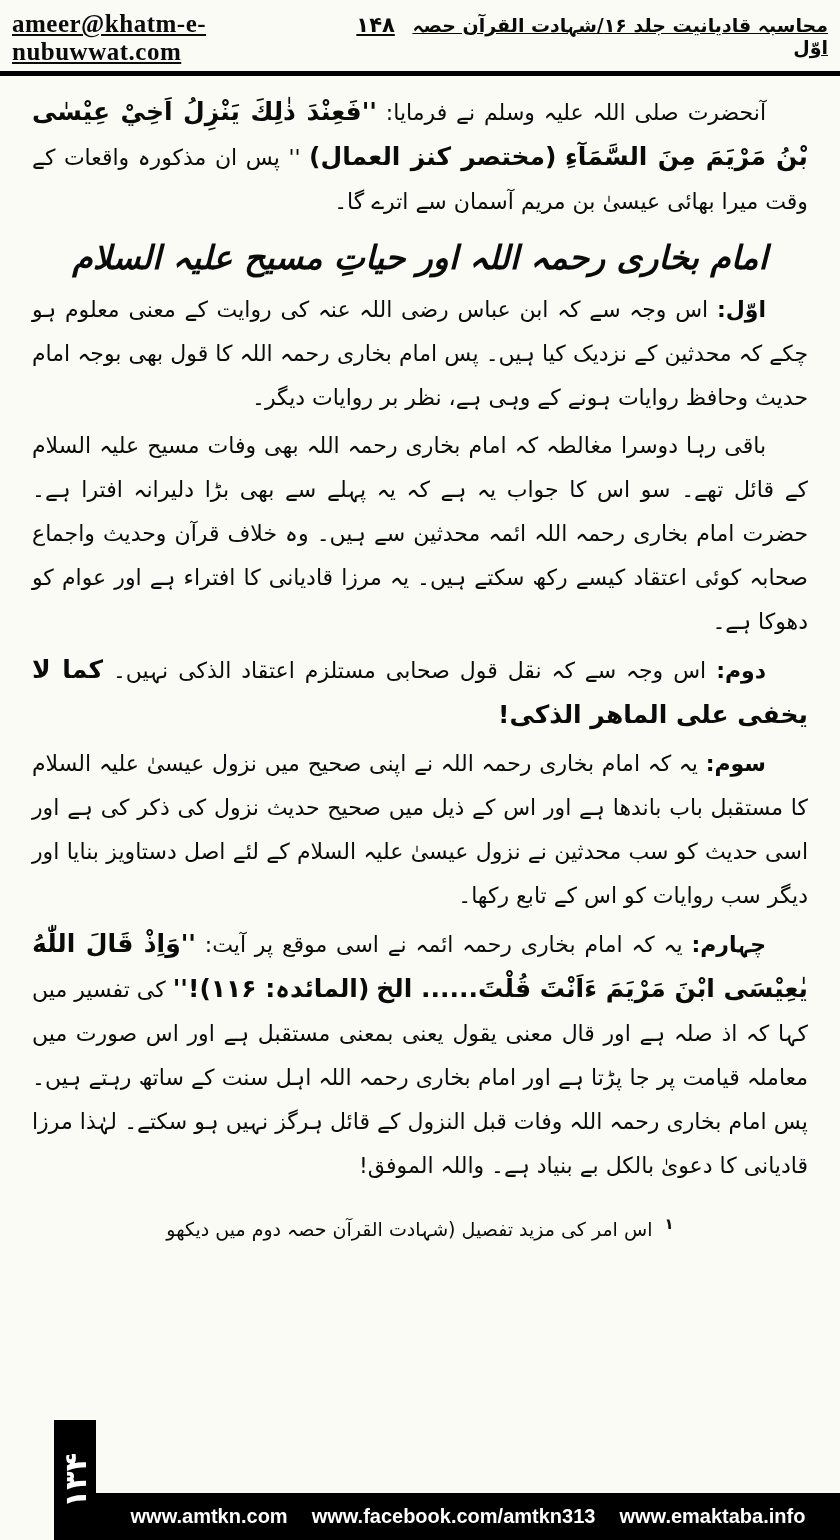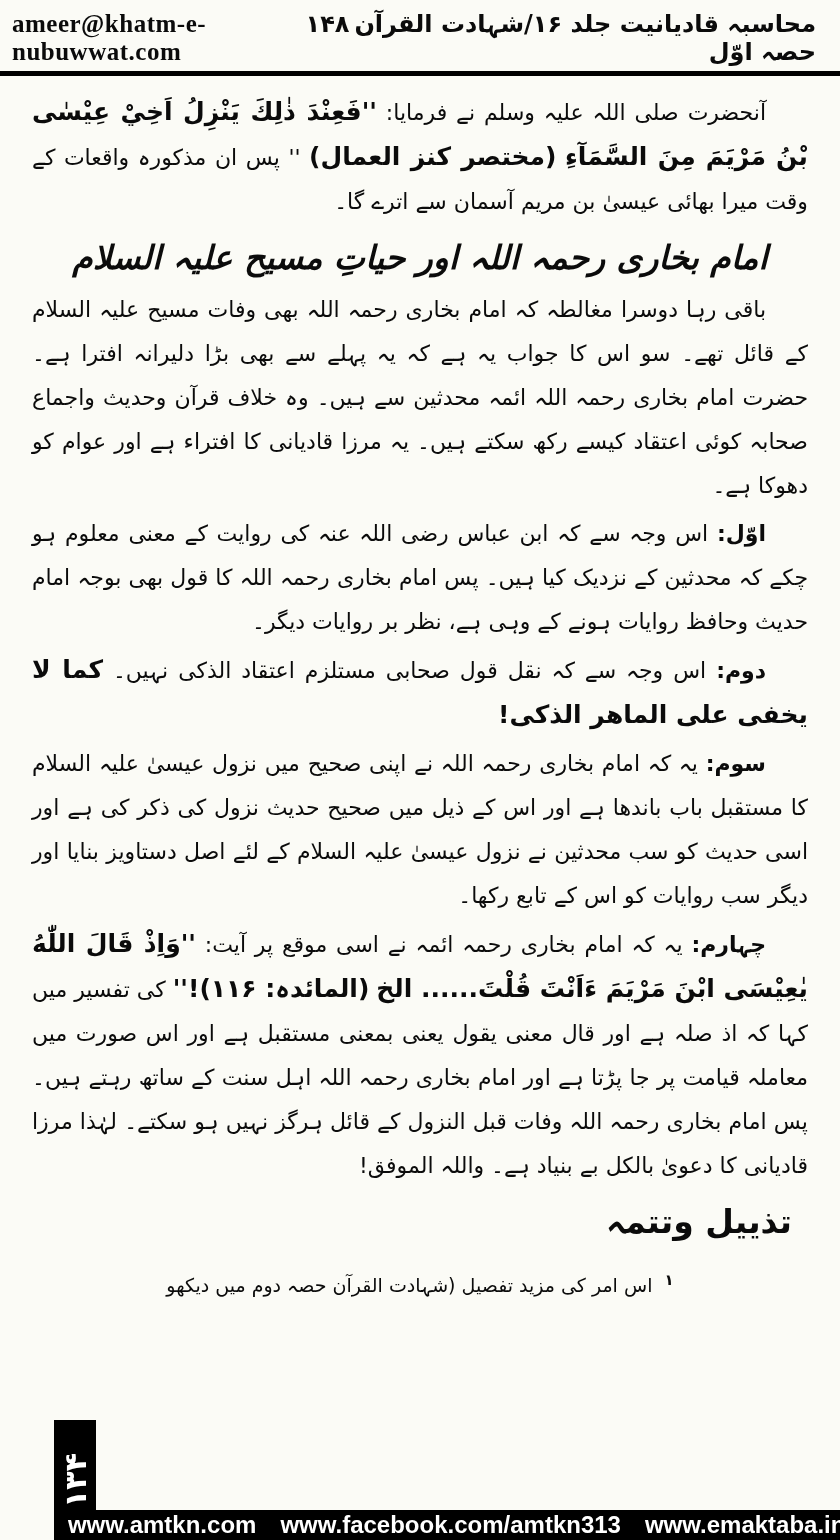--- a/index.html
+++ b/index.html
@@ -6,54 +6,55 @@
   html, body { margin: 0; padding: 0; }
   body {
     width: 840px; height: 1540px;
     background: #fbfbf6;
     position: relative; overflow: hidden;
     font-family: "DejaVu Sans", sans-serif;
     color: #0b0b0b;
   }
   .page-header {
     display: flex; align-items: baseline; justify-content: center;
-    padding: 10px 24px 5px 12px;
+    padding: 10px 12px 5px 12px;
     border-bottom: 5px solid #000;
+    text-decoration: underline;
   }
   .header-email {
     font-family: "Liberation Serif", serif;
     font-weight: 700; font-size: 25px; letter-spacing: .5px;
   }
-  .header-page-num { font-size: 24px; font-weight: 700; }
-  .header-title { direction: rtl; font-size: 24px; font-weight: 700; }
+  .header-page-num { font-size: 21px; font-weight: 700; }
+  .header-title { direction: rtl; font-size: 19px; font-weight: 700; }
 
   .content {
     direction: rtl;
     padding: 14px 32px 0 32px;
     font-size: 22px; line-height: 44px;
     text-align: justify;
   }
   .para { margin: 0 0 4px 0; }
   .indent { text-indent: 42px; }
   .arabic { font-weight: 700; font-size: 25px; }
   .label { font-weight: 700; }
 
   .heading { font-weight: 700; margin: 12px 0 8px 0; }
   .h-center { text-align: center; font-size: 33px; font-style: italic; }
   .h-right  { text-align: right;  font-size: 33px; padding-right: 16px; }
 
   .footnote { text-align: center; font-size: 19px; line-height: 34px; margin-top: 19px; direction: rtl; }
   .footnote-marker { font-size: 15px; vertical-align: super; margin-left: 6px; font-weight: 700; }
 
   .footer-bar {
-    position: absolute; left: 96px; right: 0; bottom: 0; height: 30px;
+    position: absolute; left: 96px; right: 0; bottom: 0; height: 47px;
     background: #000; color: #fff;
     display: flex; align-items: center; justify-content: center; gap: 24px;
     font-family: "Liberation Sans", sans-serif;
-    font-weight: 700; font-size: 24px; white-space: nowrap;
+    font-weight: 700; font-size: 20px; white-space: nowrap;
   }
   .side-page-bar {
     position: absolute; left: 54px; bottom: 0; width: 42px; height: 120px;
     background: #000; color: #fff;
     display: flex; align-items: center; justify-content: center;
   }
   .side-page-bar .num {
     transform: rotate(-90deg);
     font-size: 30px; font-weight: 700;
   }
@@ -73,47 +74,46 @@
 
     <p class="para indent">
       <span>آنحضرت صلی اللہ علیہ وسلم نے فرمایا:</span>
       <span class="arabic">''فَعِنْدَ ذٰلِكَ يَنْزِلُ اَخِيْ عِيْسٰى بْنُ مَرْيَمَ مِنَ السَّمَآءِ</span>
       <span class="arabic">(مختصر كنز العمال)</span>
       <span>'' پس ان مذکورہ واقعات کے وقت میرا بھائی عیسیٰ بن مریم آسمان سے اترے گا۔</span>
     </p>
 
     <h2 class="heading h-center">امام بخاری رحمہ اللہ اور حیاتِ مسیح علیہ السلام</h2>
 
-    <p class="para indent">باقی رہا دوسرا مغالطہ کہ امام بخاری رحمہ اللہ بھی وفات مسیح علیہ السلام کے قائل تھے۔ سو اس کا جواب یہ ہے کہ یہ پہلے سے بھی بڑا دلیرانہ افترا ہے۔ حضرت امام بخاری رحمہ اللہ ائمہ محدثین سے ہیں۔ وہ خلاف قرآن وحدیث واجماع صحابہ کوئی اعتقاد کیسے رکھ سکتے ہیں۔ یہ مرزا قادیانی کا افتراء ہے اور عوام کو دھوکا ہے۔</p>
-
     <p class="para indent">
       <span class="label">اوّل:</span>
       <span>اس وجہ سے کہ ابن عباس رضی اللہ عنہ کی روایت کے معنی معلوم ہو چکے کہ محدثین کے نزدیک کیا ہیں۔ پس امام بخاری رحمہ اللہ کا قول بھی بوجہ امام حدیث وحافظ روایات ہونے کے وہی ہے، نظر بر روایات دیگر۔</span>
     </p>
+
+    <p class="para indent">باقی رہا دوسرا مغالطہ کہ امام بخاری رحمہ اللہ بھی وفات مسیح علیہ السلام کے قائل تھے۔ سو اس کا جواب یہ ہے کہ یہ پہلے سے بھی بڑا دلیرانہ افترا ہے۔ حضرت امام بخاری رحمہ اللہ ائمہ محدثین سے ہیں۔ وہ خلاف قرآن وحدیث واجماع صحابہ کوئی اعتقاد کیسے رکھ سکتے ہیں۔ یہ مرزا قادیانی کا افتراء ہے اور عوام کو دھوکا ہے۔</p>
 
     <p class="para indent">
       <span class="label">دوم:</span>
       <span>اس وجہ سے کہ نقل قول صحابی مستلزم اعتقاد الذكی نہیں۔</span>
       <span class="arabic">كما لا يخفى على الماهر الذكی!</span>
     </p>
 
     <p class="para indent">
       <span class="label">سوم:</span>
       <span>یہ کہ امام بخاری رحمہ اللہ نے اپنی صحیح میں نزول عیسیٰ علیہ السلام کا مستقبل باب باندھا ہے اور اس کے ذیل میں صحیح حدیث نزول کی ذکر کی ہے اور اسی حدیث کو سب محدثین نے نزول عیسیٰ علیہ السلام کے لئے اصل دستاویز بنایا اور دیگر سب روایات کو اس کے تابع رکھا۔</span>
     </p>
 
     <p class="para indent">
       <span class="label">چہارم:</span>
       <span>یہ کہ امام بخاری رحمہ ائمہ نے اسی موقع پر آیت:</span>
       <span class="arabic">''وَاِذْ قَالَ اللّٰهُ يٰعِيْسَى ابْنَ مَرْيَمَ ءَاَنْتَ قُلْتَ...... الخ</span>
       <span class="arabic">(المائدہ: ۱۱۶)!''</span>
       <span>کی تفسیر میں کہا کہ اذ صلہ ہے اور قال معنی یقول یعنی بمعنی مستقبل ہے اور اس صورت میں معاملہ قیامت پر جا پڑتا ہے اور امام بخاری رحمہ اللہ اہل سنت کے ساتھ رہتے ہیں۔ پس امام بخاری رحمہ اللہ وفات قبل النزول کے قائل ہرگز نہیں ہو سکتے۔ لہٰذا مرزا قادیانی کا دعویٰ بالکل بے بنیاد ہے۔ واللہ الموفق!</span>
     </p>
 
-    <h2 class="heading h-right">تذییل وتتمہ</h2>
 
 
     <p class="footnote">
       <span class="footnote-marker">۱</span>
       <span>اس امر کی مزید تفصیل (شہادت القرآن حصہ دوم میں دیکھو</span>
     </p>
 
   </main>
 
   <div class="side-page-bar">

